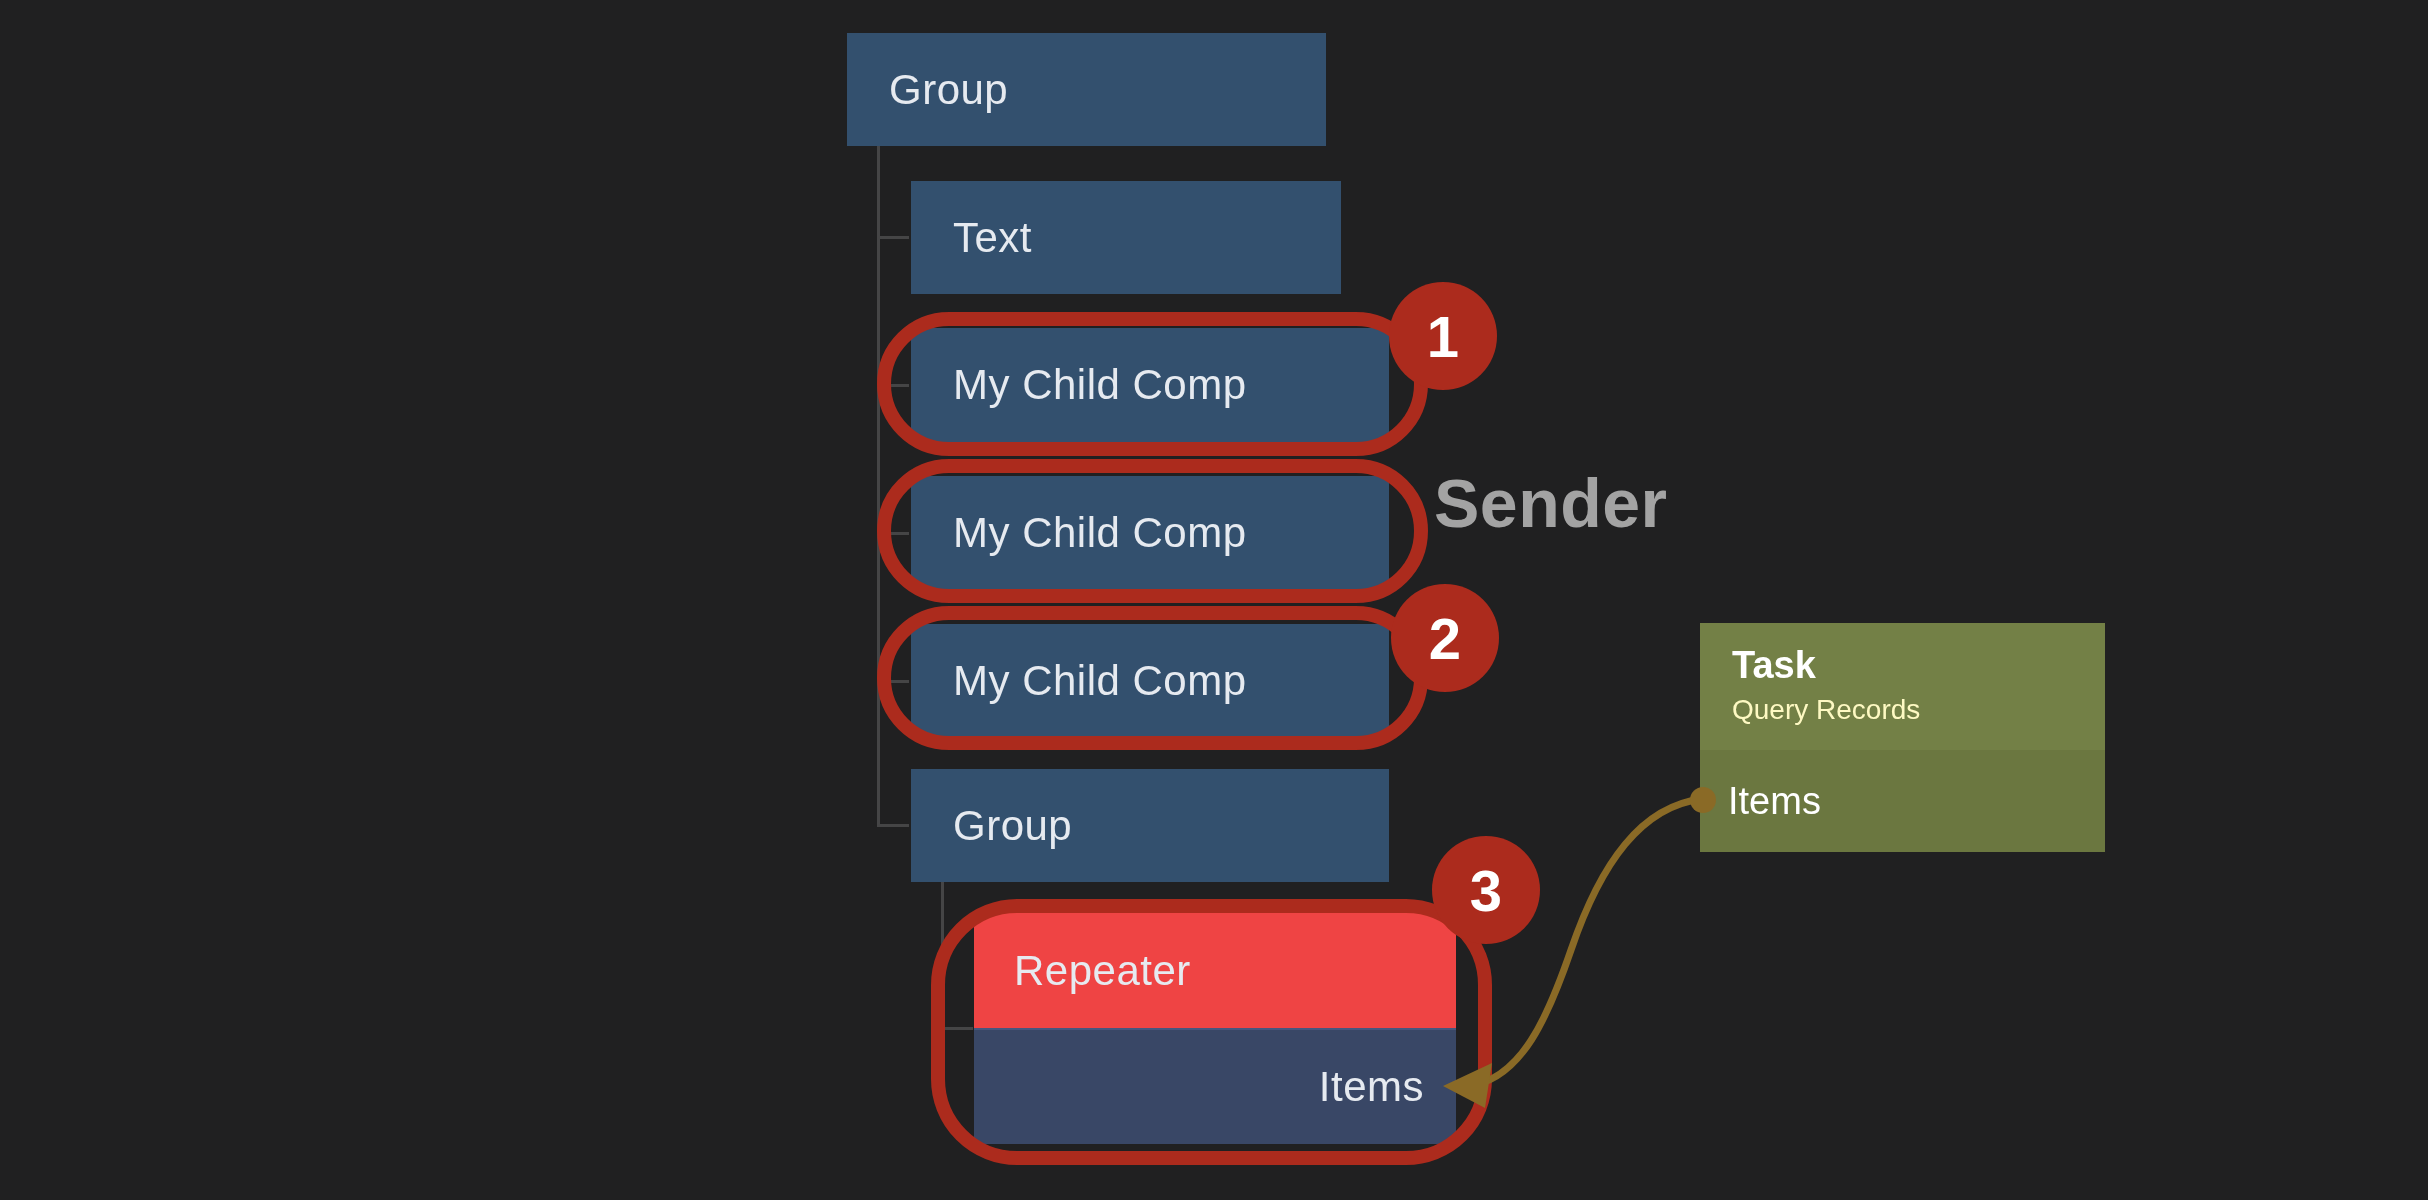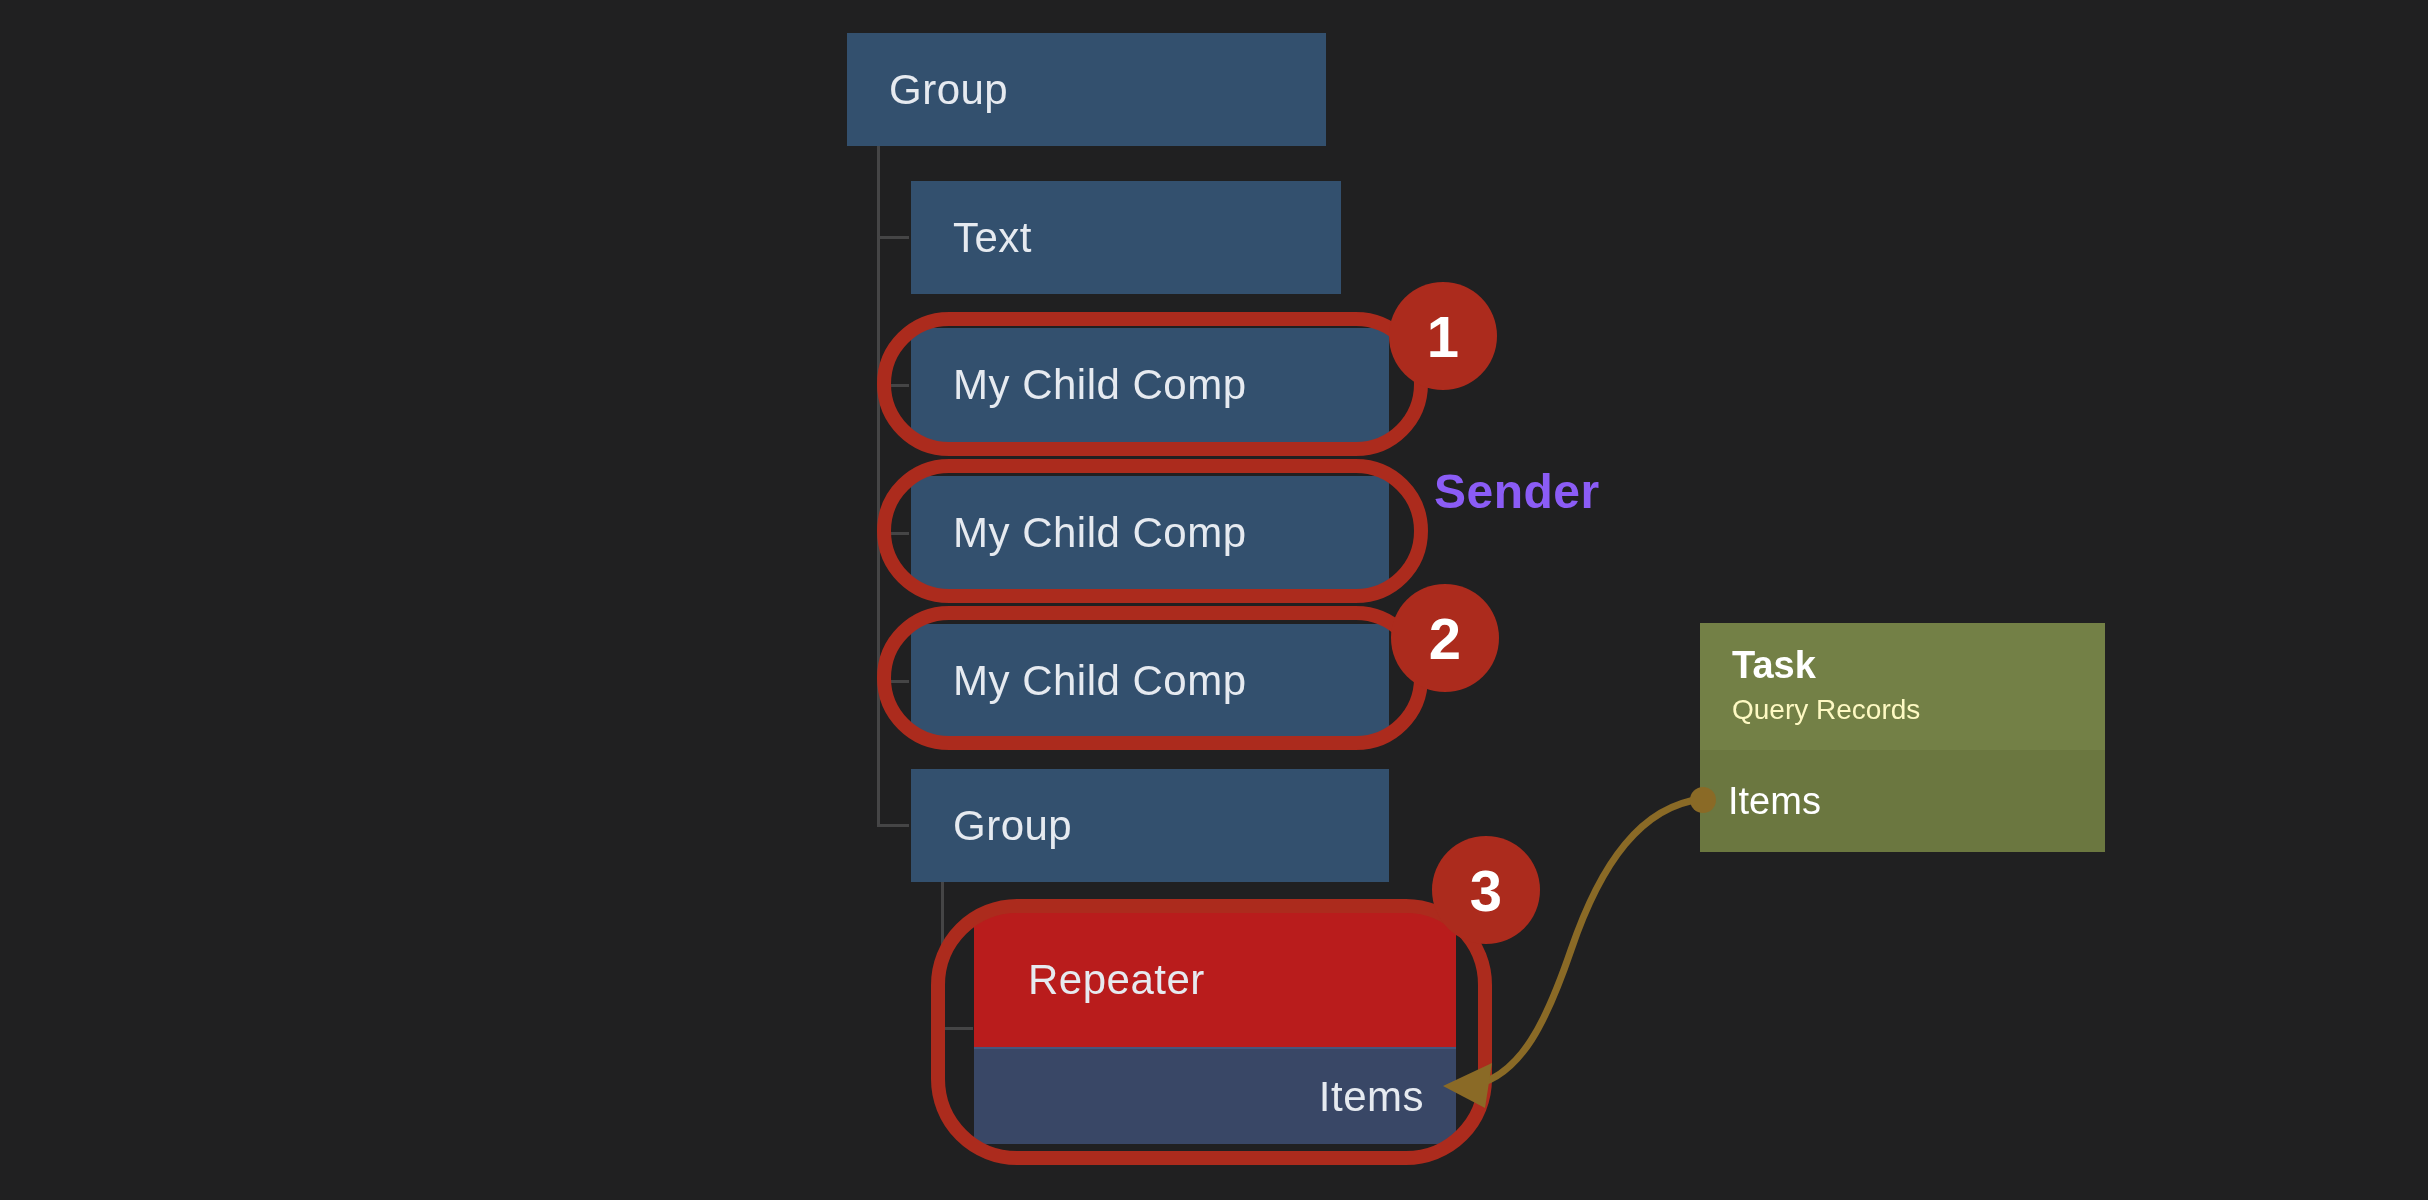--- a/index.html
+++ b/index.html
@@ -20,22 +20,22 @@
   .n-mcc2   {left:911px;top:476px;width:478px;height:114px;}
   .n-mcc3   {left:911px;top:624px;width:478px;height:114px;}
   .n-group2 {left:911px;top:769px;width:478px;height:113px;}
 
   
   .repeater{
     position:absolute;left:974px;top:913px;width:482px;height:231px;
     display:flex;flex-direction:column;box-sizing:border-box;color:#E6EAF0;
   }
   .repeater .rep-top{
-    height:134px;background:#b91c1c;display:flex;align-items:center;
-    padding-left:54px;font-size:42px;letter-spacing:0.5px;
+    height:115px;background:#ef4444;display:flex;align-items:center;
+    padding-left:40px;font-size:42px;letter-spacing:0.5px;
   }
   .repeater .rep-bottom{
     flex:1;background:#394766;border-top:2px solid #46567E;
     display:flex;align-items:center;justify-content:flex-end;
     padding-right:32px;font-size:42px;letter-spacing:0.5px;
   }
 
   
   .task{
     position:absolute;left:1700px;top:623px;width:405px;height:229px;
@@ -77,22 +77,22 @@
     position:absolute;width:108px;height:108px;border-radius:50%;
     background:#AC2B1D;color:#FFFFFF;font-size:58px;font-weight:700;
     display:flex;align-items:center;justify-content:center;
   }
   .badge1{left:1389px;top:282px;}
   .badge2{left:1391px;top:584px;}
   .badge3{left:1432px;top:836px;}
 
   
   .sender{
-    position:absolute;left:1434px;top:464px;color:#8b5cf6;
-    font-size:48px;font-weight:700;letter-spacing:0.5px;
+    position:absolute;left:1434px;top:464px;color:#a3a3a3;
+    font-size:68px;font-weight:700;letter-spacing:0.5px;
   }
 
   
   .overlay{position:absolute;left:0;top:0;pointer-events:none;}
 </style>
 </head>
 <body>
 
 <div id="canvas">
 

